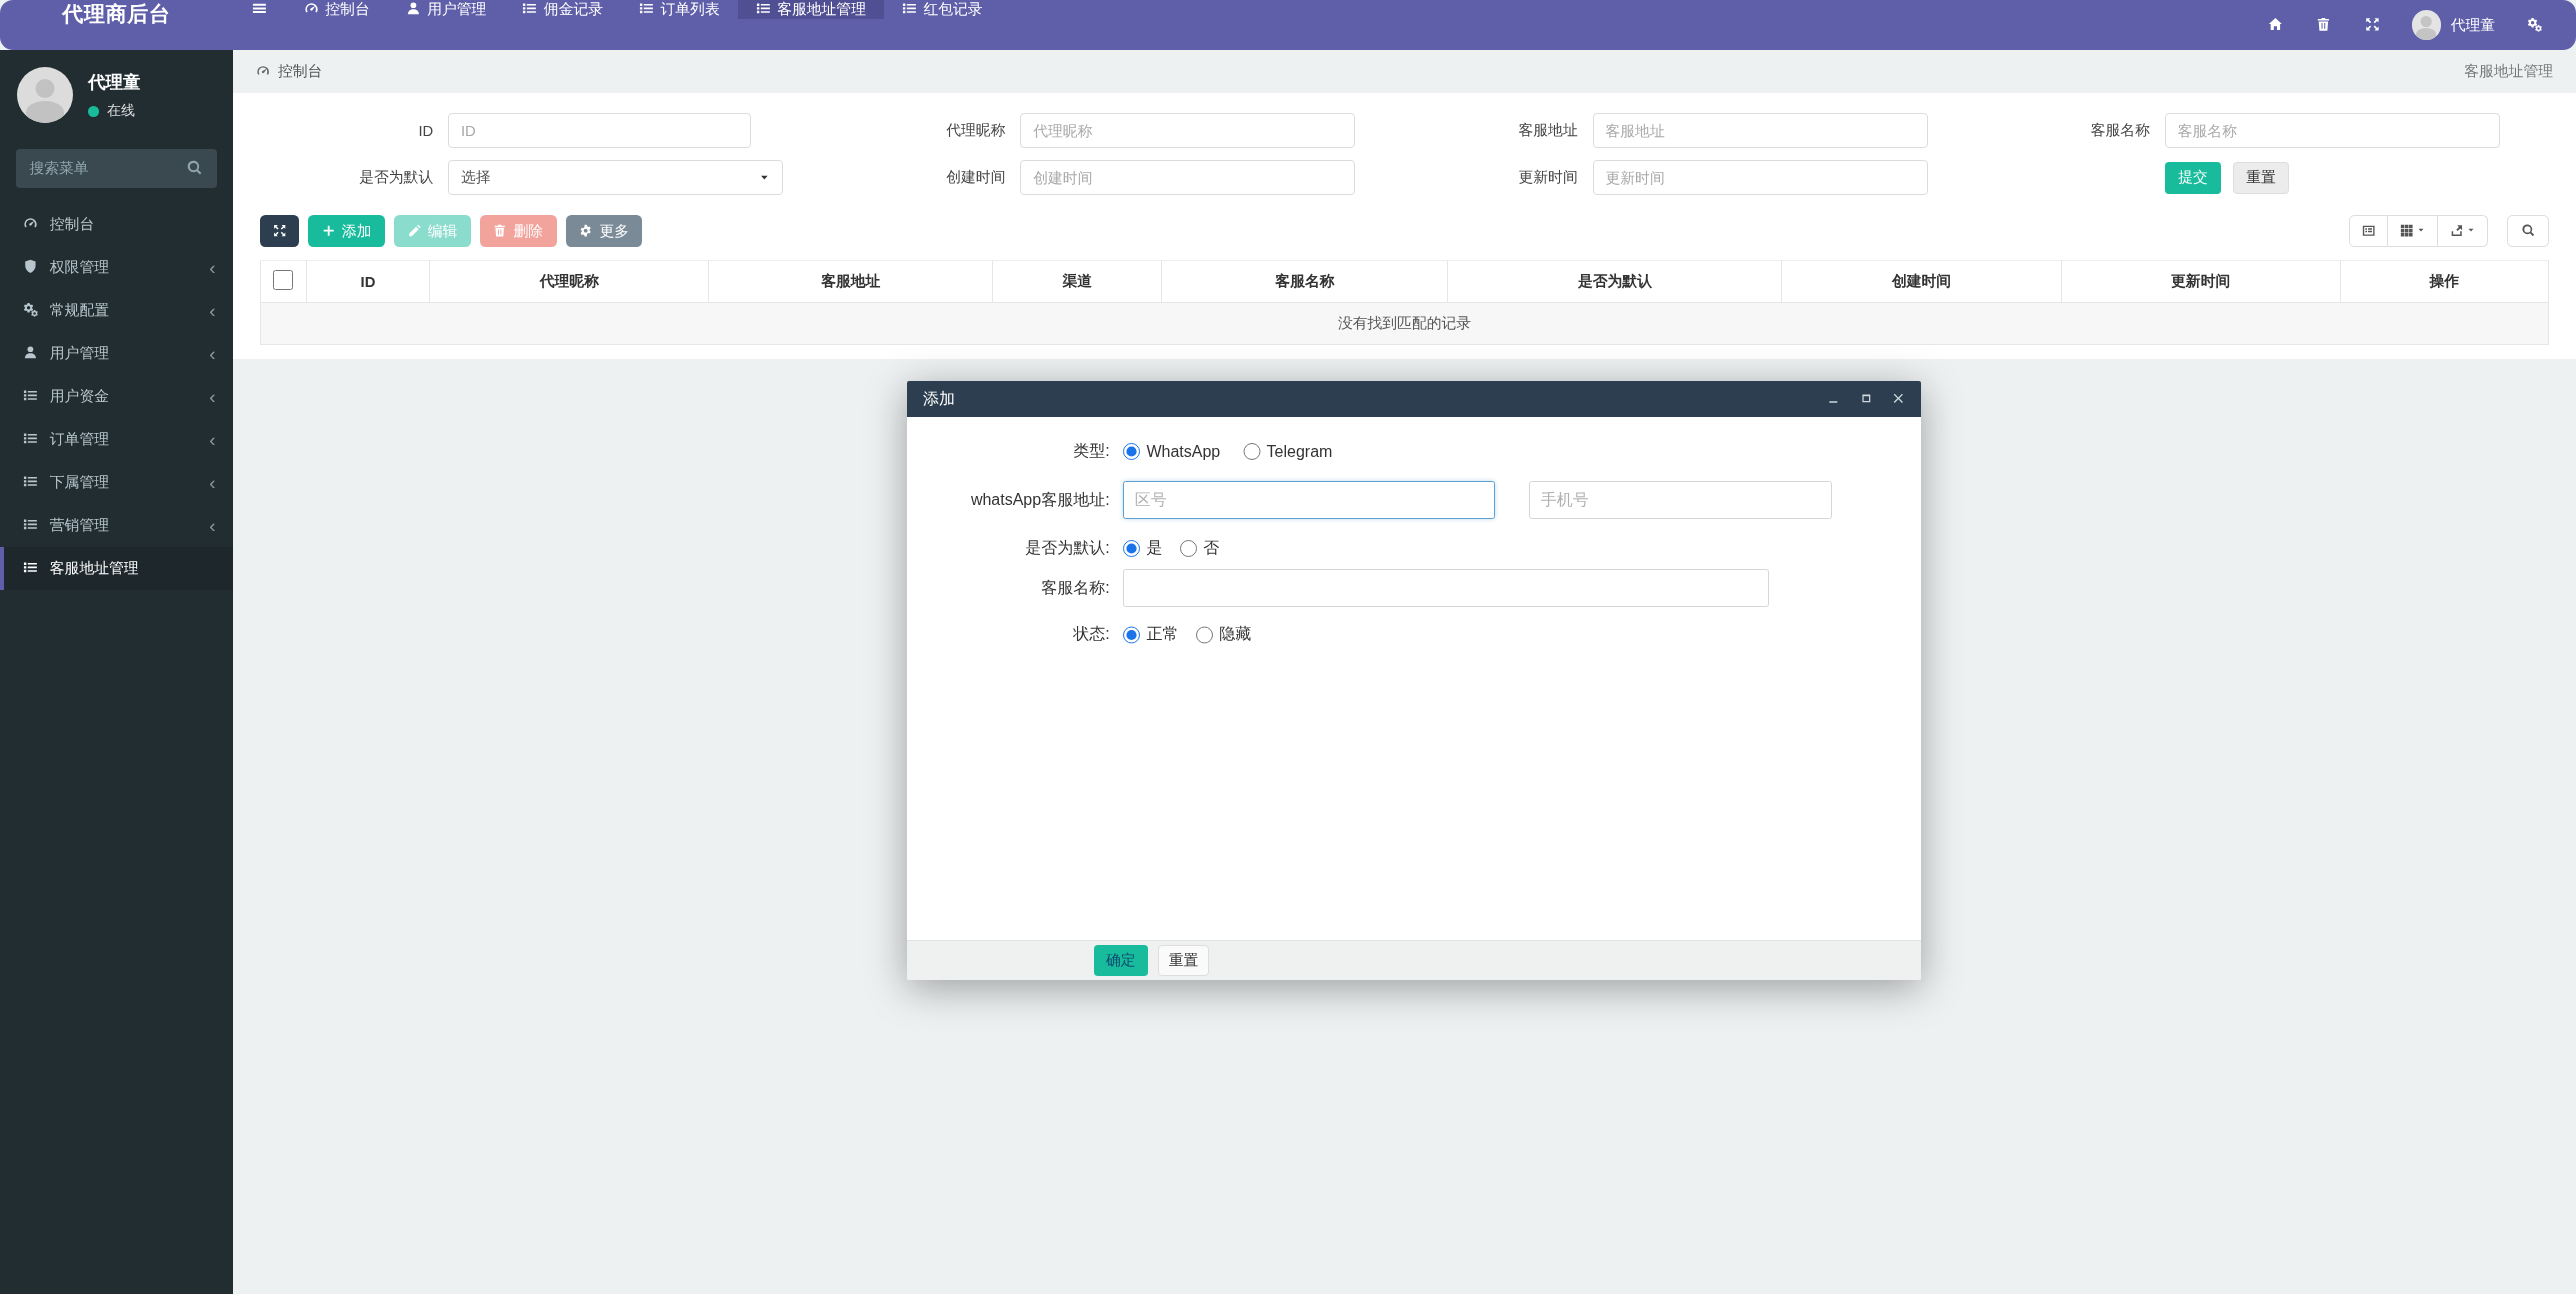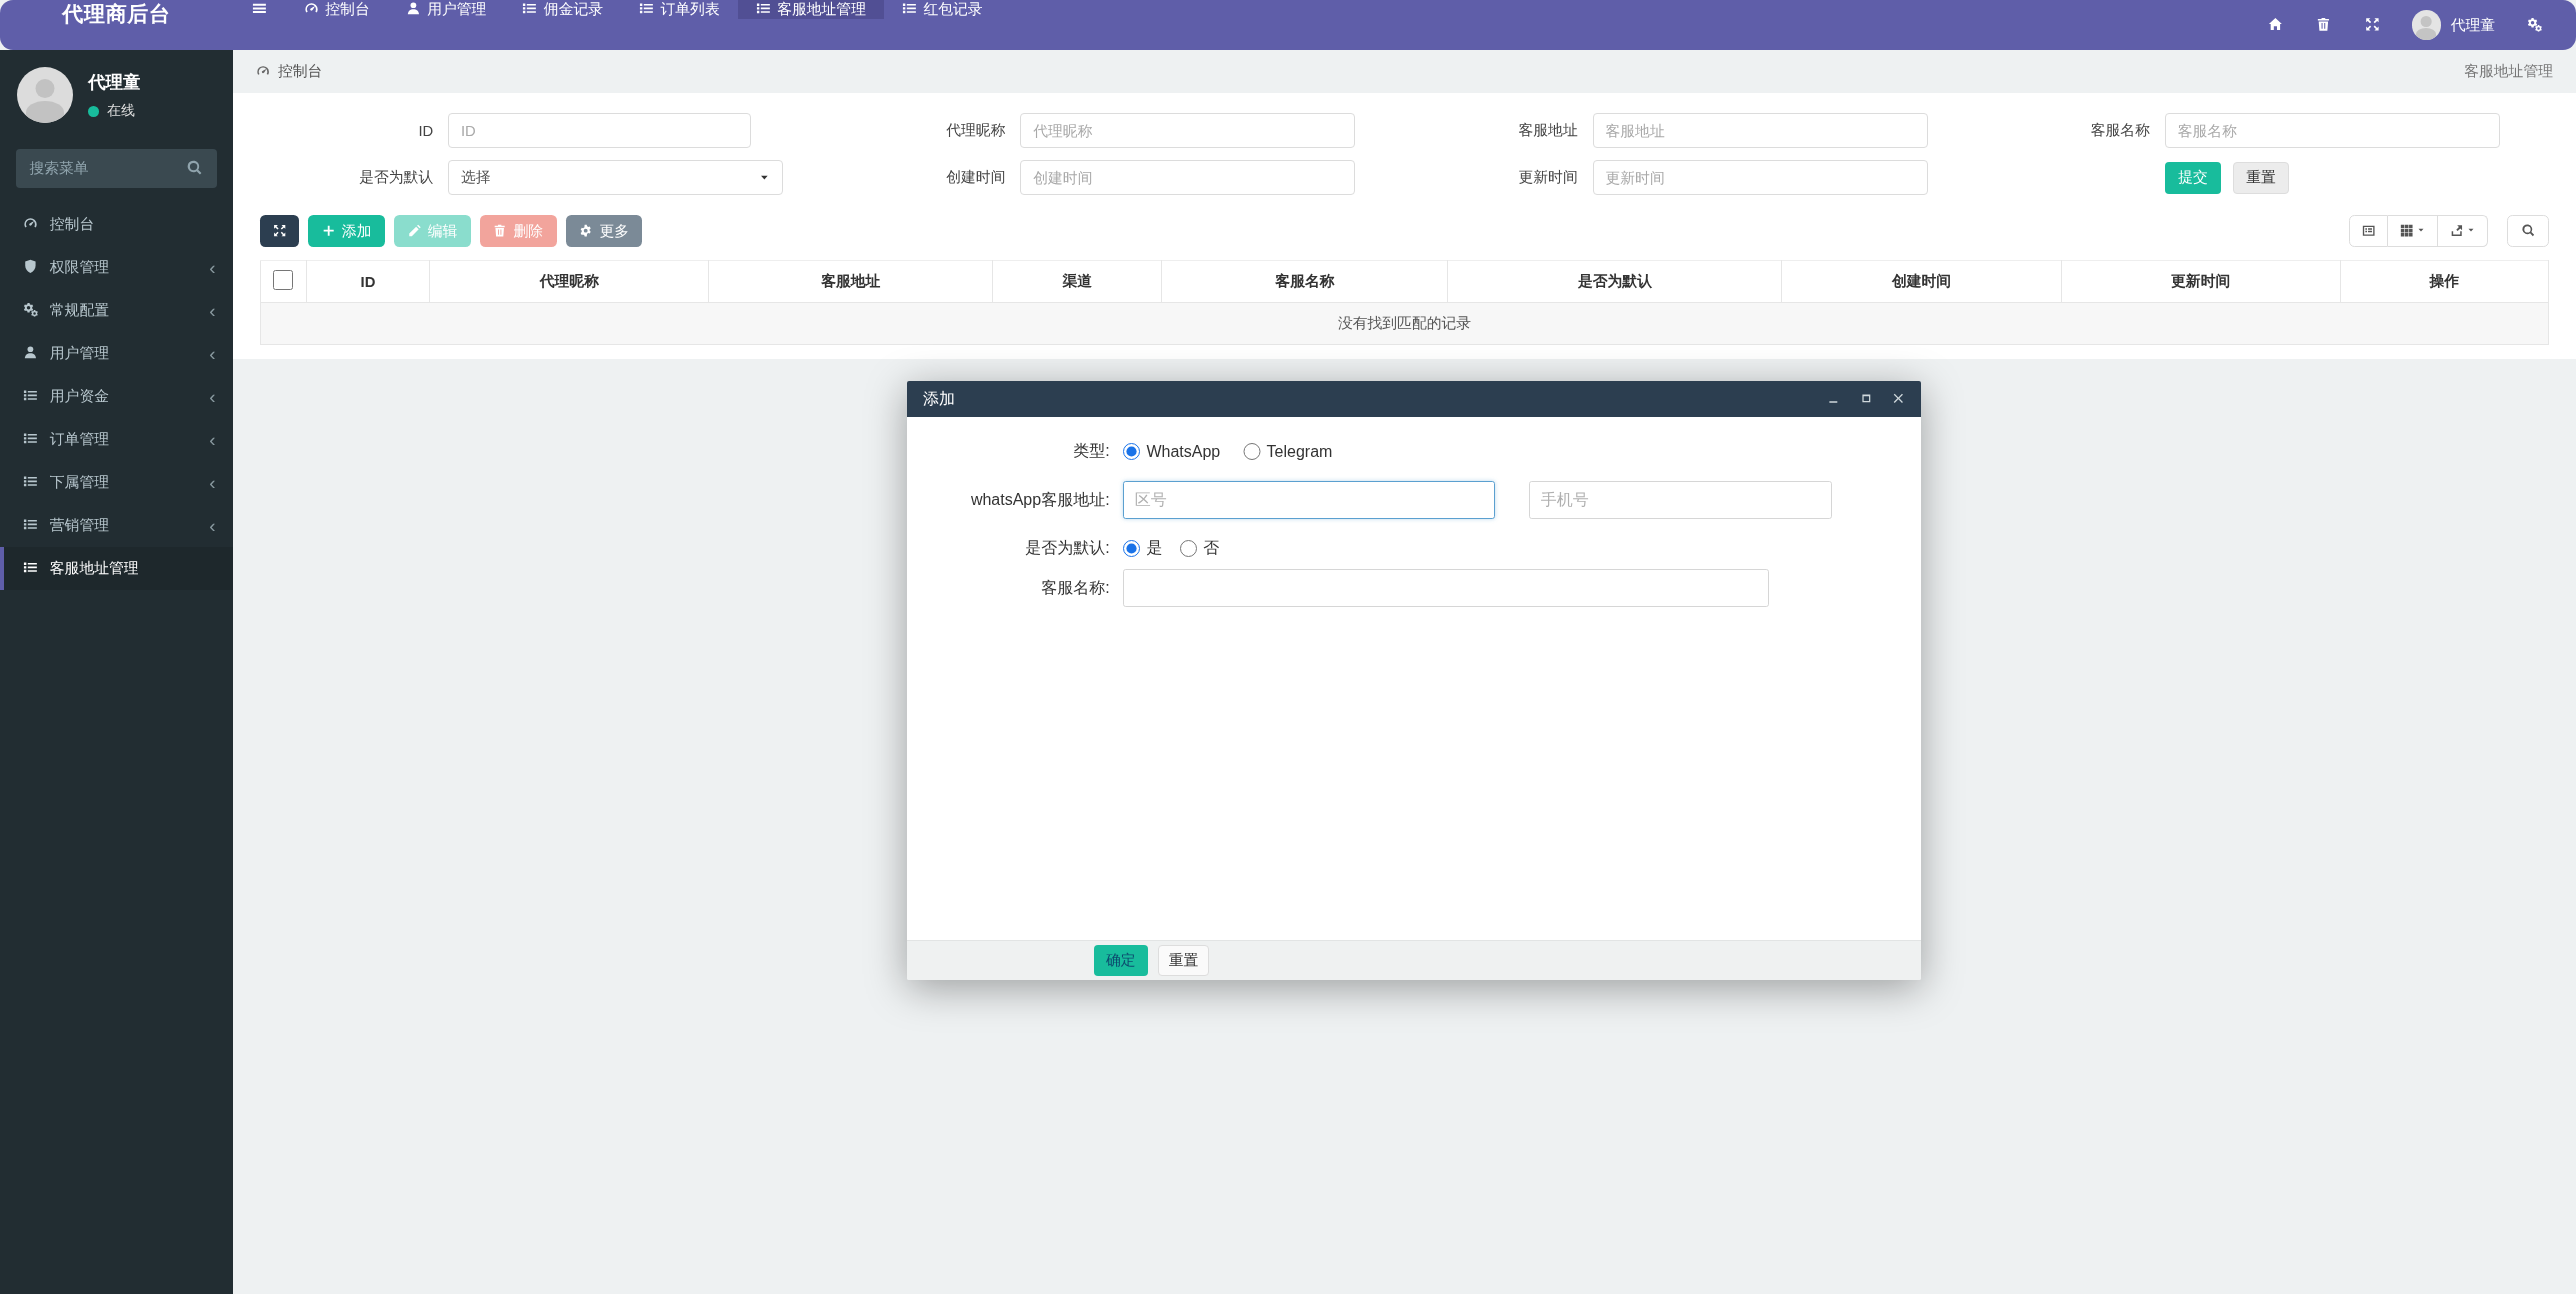--- a/index.html
+++ b/index.html
@@ -549,19 +549,32 @@
         <label class="radio-opt">
           <input type="radio" name="isdefault" style="">
           <span>否</span>
         </label>
       </div>
     </div>
     <div class="m-row" style="margin-top:10px;">
       <label class="m-label">客服名称:</label>
       <input class="m-input full" value="" style="">
     </div>
+    <div class="m-row" style="margin-top:17.4px;">
+      <label class="m-label">状态:</label>
+      <div class="radio-row" style="gap:17.4px;">
+        <label class="radio-opt">
+          <input type="radio" name="status" checked="" style="">
+          <span>正常</span>
+        </label>
+        <label class="radio-opt">
+          <input type="radio" name="status" style="">
+          <span>隐藏</span>
+        </label>
+      </div>
+    </div>
   </div>
   <div class="modal-foot">
     <button class="btn btn-confirm">确定</button>
     <button class="btn btn-mreset">重置</button>
   </div>
 </div>
 
 
 </body></html>

